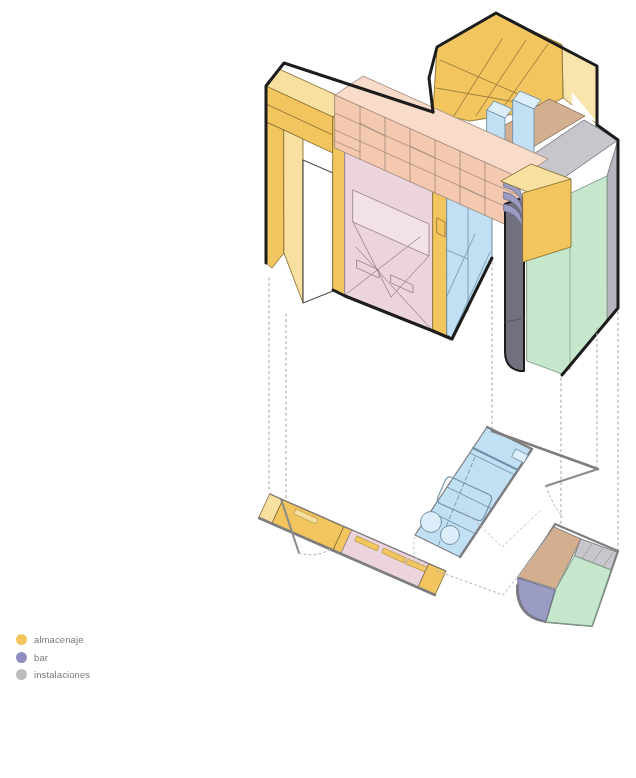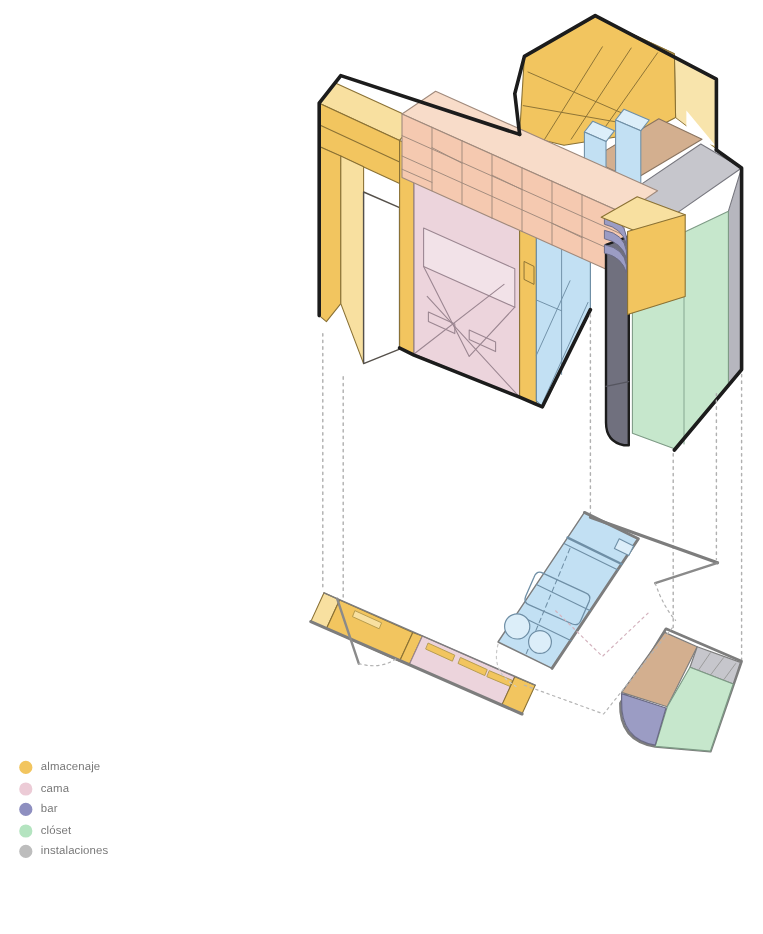--- a/index.html
+++ b/index.html
@@ -189,29 +189,21 @@
     </g>
   </g>
 </svg>
 
 <div class="legend">
   <div class="legend-item">
     <span class="legend-dot" style="background-color: rgb(242, 197, 95);"></span>
     <span class="legend-label">almacenaje</span>
   </div>
   <div class="legend-item">
-    <span class="legend-dot" style="background-color: rgb(236, 203, 214);"></span>
-    <span class="legend-label">cama</span>
-  </div>
-  <div class="legend-item">
     <span class="legend-dot" style="background-color: rgb(142, 143, 192);"></span>
     <span class="legend-label">bar</span>
-  </div>
-  <div class="legend-item">
-    <span class="legend-dot" style="background-color: rgb(180, 228, 192);"></span>
-    <span class="legend-label">clóset</span>
   </div>
   <div class="legend-item">
     <span class="legend-dot" style="background-color: rgb(189, 189, 189);"></span>
     <span class="legend-label">instalaciones</span>
   </div>
 </div>
 </div>
 
 </body></html>

